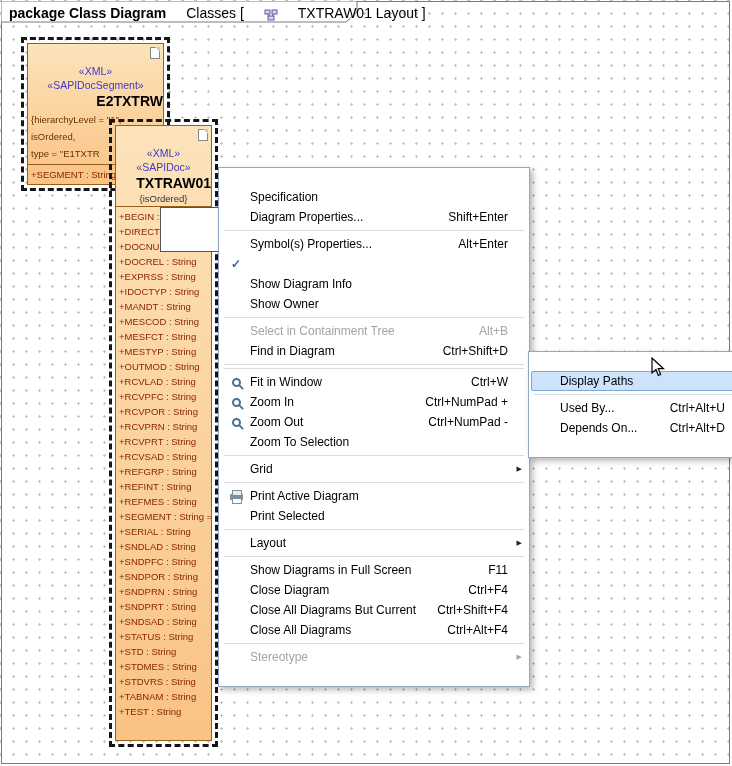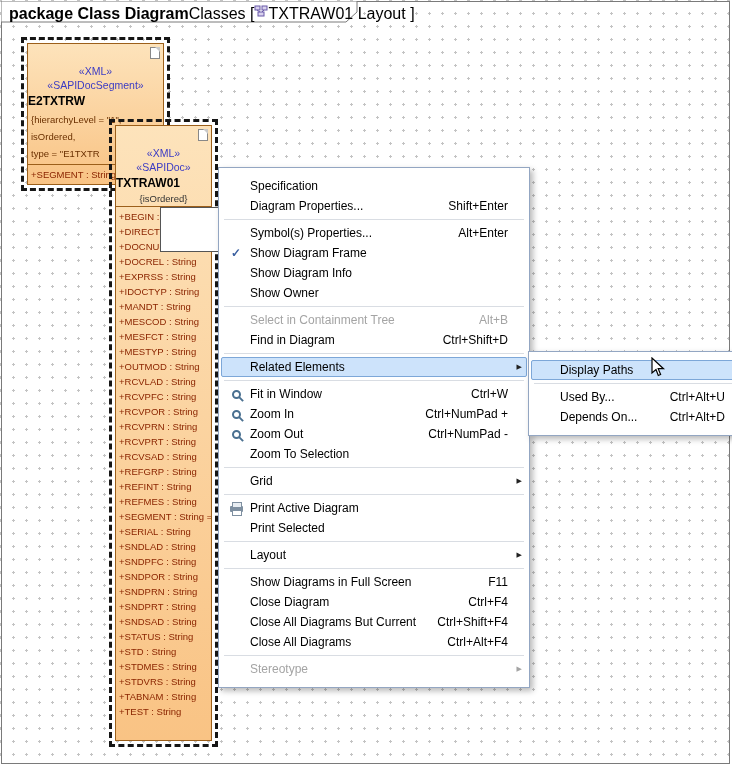--- a/index.html
+++ b/index.html
@@ -13,39 +13,39 @@
     background-position: 7px 7px;
   }
 
   
   .frame-border {
     position:absolute; left:1px; top:1px; right:2px; bottom:2px;
     border:1px solid #7a7a7a; pointer-events:none;
   }
   .frame-header { position:absolute; left:1px; top:1px; z-index:1; }
   .frame-header-text {
-    position:absolute; left:8px; top:4px; font-size:16px; color:#000;
-    display:flex; align-items:flex-start; gap:0; white-space:nowrap;
+    position:absolute; left:8px; top:4px; font-size:14px; color:#000;
+    display:flex; align-items:flex-end; gap:20px; white-space:nowrap;
   }
   .frame-kind { font-weight:bold; }
 
   
   .uml-class {
     position:absolute;
     background: linear-gradient(180deg, #fde3bb 0%, #f9c384 100%);
     border:1px solid #9c5f1a;
     outline:3px dashed #161616; outline-offset:3px;
     overflow:hidden;
   }
   .box1 { left:27px; top:43px; width:137px; height:142px; z-index:2; }
   .box2 { left:115px; top:125px; width:97px; height:616px; z-index:3; }
 
   .uml-class .hdr { padding-top:20px; text-align:center; }
   .st { font-size:10.5px; line-height:14px; color:#3b3bc4; text-align:center; white-space:nowrap; }
-  .cname { font-size:12px; line-height:18px; font-weight:bold; color:#000; text-align:left; white-space:nowrap; }
+  .cname { font-size:14px; line-height:18px; font-weight:bold; color:#000; text-align:right; white-space:nowrap; }
   .tags { padding:1px 0 2px 3px; }
   .tag-line { font-size:9.5px; line-height:17px; color:#6b3000; white-space:nowrap; overflow:hidden; }
   .tag-center { font-size:9.5px; line-height:14px; color:#333; text-align:center; white-space:nowrap; }
   .attrs { border-top:1px solid #9c5f1a; padding:2px 0 0 3px; }
   .attr-row { font-size:9.5px; line-height:15px; color:#8b2500; white-space:nowrap; overflow:hidden; }
   .box1 .attr-row { line-height:16px; }
 
   .note-icon {
     position:absolute; top:3px; right:3px; width:10px; height:12px;
     background:#fff; border:1px solid #888;
@@ -59,21 +59,21 @@
   
   .hidden-element {
     position:absolute; left:160px; top:207px; width:62px; height:45px;
     background:#fff; border:1px solid #555; z-index:4;
   }
 
   
   .menu {
     position:absolute; background:#fff; border:1px solid #93a6c2;
     box-shadow:3px 3px 6px rgba(0,0,0,0.28);
-    padding:8px 0; font-size:12px; color:#000;
+    padding:19px 0; font-size:12px; color:#000;
   }
   .main-menu { left:218px; top:167px; width:312px; z-index:10; }
   .sub-menu  { left:528px; top:351px; width:219px; z-index:11; }
 
   .menu-item {
     height:20px; display:flex; align-items:center;
     margin:0 2px; padding:0 4px 0 0;
     border:1px solid transparent; border-radius:2px;
     white-space:nowrap;
   }
@@ -243,21 +243,20 @@
         <span class="mi-label">Symbol(s) Properties...</span>
         <span class="mi-shortcut">Alt+Enter</span>
         <span class="mi-arrow">▶</span>
       </div>
 
       <div class="menu-item checked">
         <span class="gutter">
           <span class="check">✓</span>
 
         </span>
-        <span class="mi-label">Show Diagram Frame</span>
         <span class="mi-shortcut"></span>
         <span class="mi-arrow">▶</span>
       </div>
 
       <div class="menu-item">
         <span class="gutter">
           
           
           
         </span>
@@ -306,30 +305,20 @@
         <span class="mi-arrow">▶</span>
       </div>
 
       <div class="menu-item separator">
         
         
         
         
       </div>
 
-      <div class="menu-item submenu highlighted">
-        <span class="gutter">
-          
-          
-          
-        </span>
-        <span class="mi-label">Related Elements</span>
-        <span class="mi-shortcut"></span>
-        <span class="mi-arrow">▶</span>
-      </div>
 
       <div class="menu-item separator">
         
         
         
         
       </div>
 
       <div class="menu-item zoom">
         <span class="gutter">

